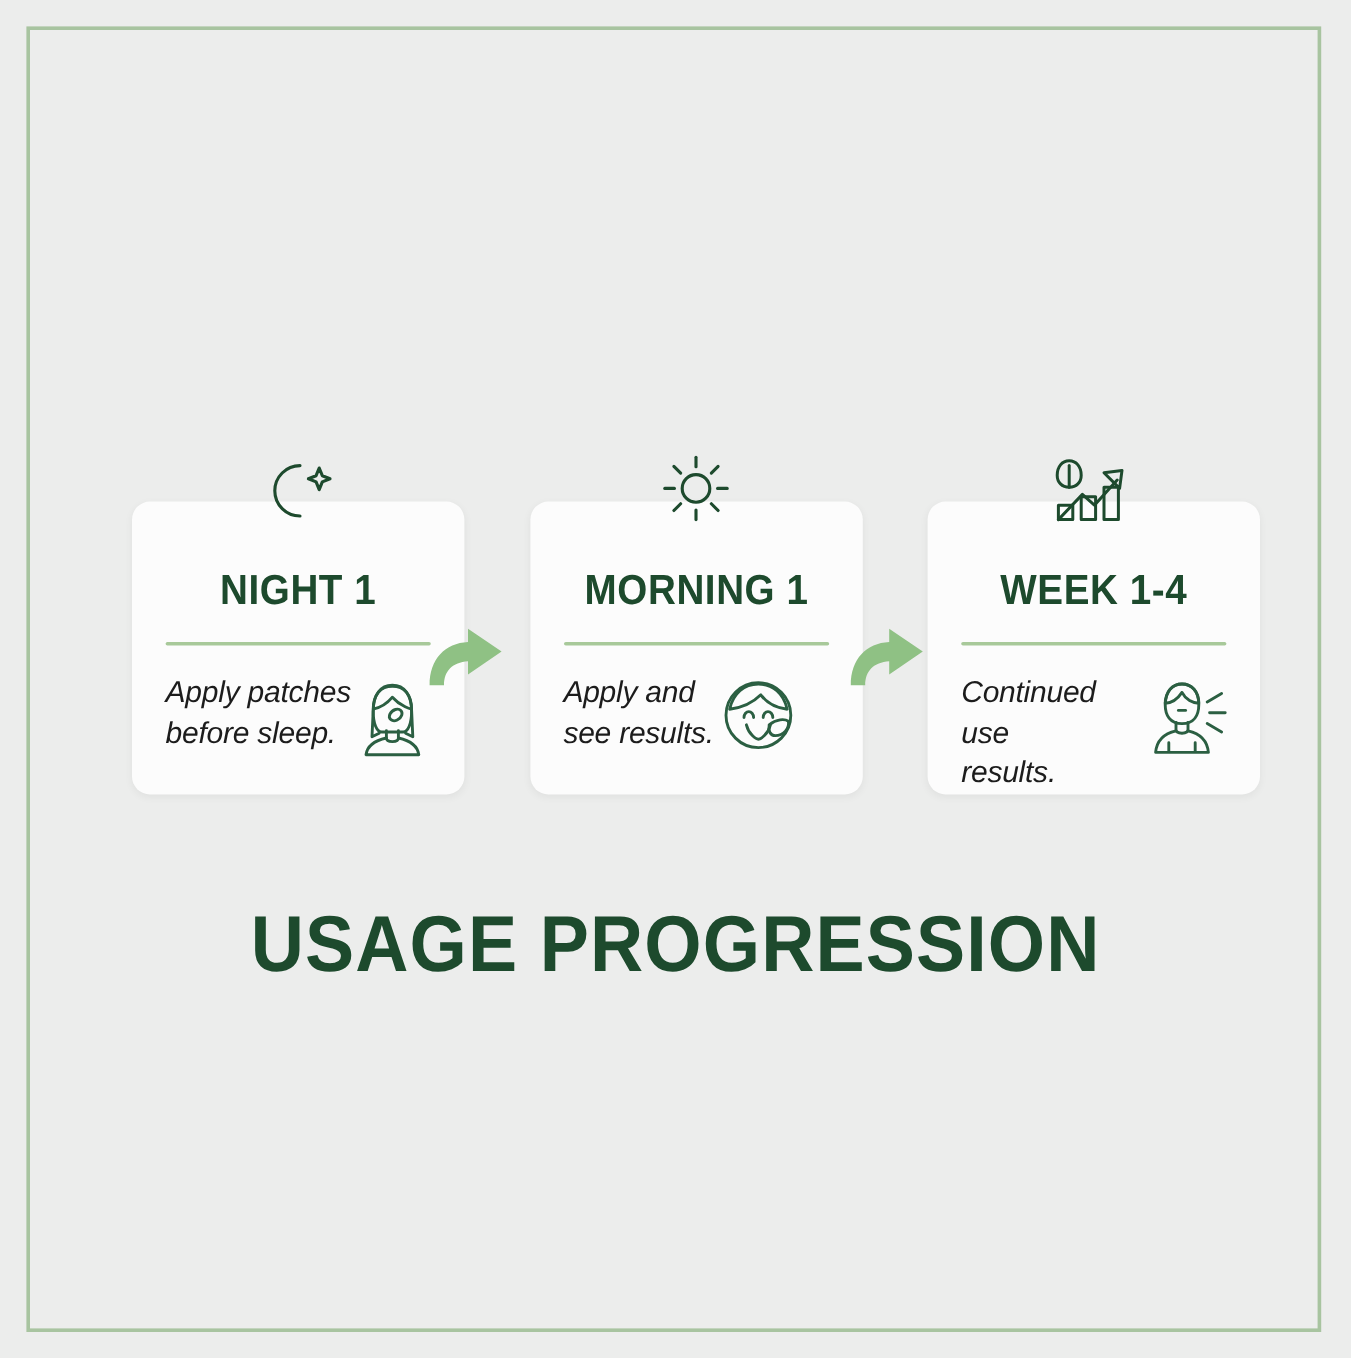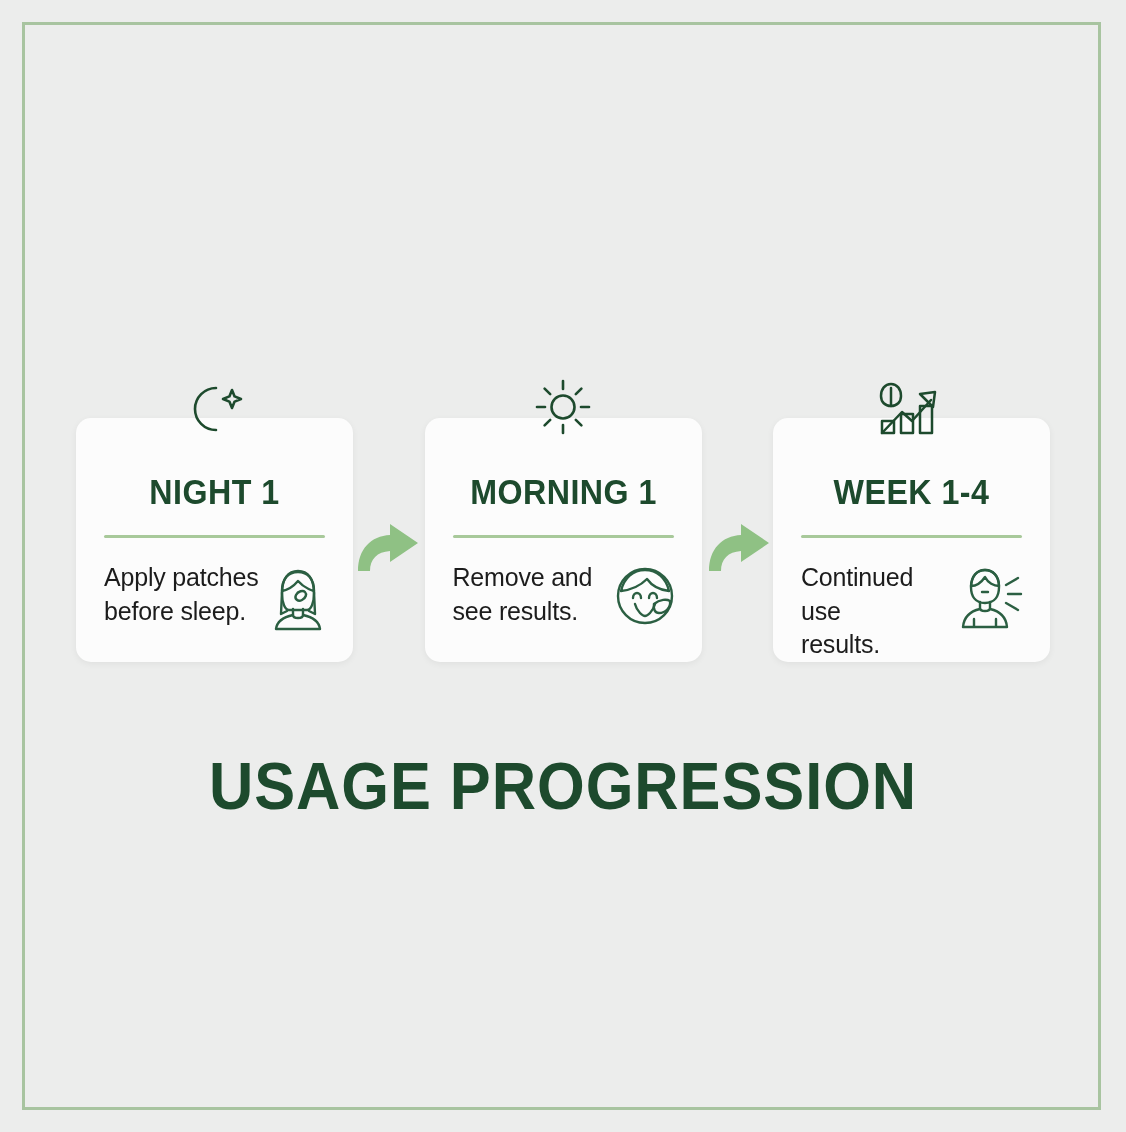--- a/index.html
+++ b/index.html
@@ -45,20 +45,21 @@
   }
 
   .step-card {
     position: relative;
     width: 277px;
     height: 244px;
     background: #fcfcfc;
     border-radius: 15px;
     box-shadow: 0 2px 7px rgba(0,0,0,0.055);
     box-sizing: border-box;
+    margin-left: 34px;
   }
 
   
   .card-top-icon {
     position: absolute;
     left: 0;
     right: 0;
     top: -42px;
     height: 62px;
     display: flex;
@@ -91,22 +92,22 @@
     border-radius: 2px;
   }
 
   .card-body {
     position: absolute;
     left: 28px;
     right: 26px;
     top: 143px;
     display: flex;
     align-items: flex-start;
-    justify-content: space-between;
     gap: 6px;
+    font-style: italic;
   }
 
   .card-text {
     font-family: "Liberation Sans", sans-serif;
     font-size: 25px;
     line-height: 1.34;
     color: #1c1c1c;
     font-weight: 400;
     white-space: pre-line;
     letter-spacing: -0.2px;
@@ -196,21 +197,21 @@
           <line x1="47.4" y1="10.6" x2="41.8" y2="16.2"></line>
           <line x1="16.2" y1="41.8" x2="10.6" y2="47.4"></line>
         </svg>
       </div>
 
       <div class="card-title">MORNING 1</div>
 
       <div class="card-divider"></div>
 
       <div class="card-body">
-        <div class="card-text">Remove and
+        <div class="card-text">Apply and
 see results.</div>
         <div class="card-figure">
           <svg width="62" height="62" viewBox="0 0 62 62" fill="none" stroke="#2b5f42" stroke-width="2.4" stroke-linecap="round" stroke-linejoin="round">
             <circle cx="31" cy="31" r="27"></circle>
             <path d="M7 26 C10 13 19 5 31 5 C43 5 52 13 55 26 C46 25 38 21 33 14 C26 21 16 25 7 26 Z"></path>
             <path d="M19 33 C19 30 21 28 23 28 C25 28 27 30 27 33"></path>
             <path d="M35 33 C35 30 37 28 39 28 C41 28 43 30 43 33"></path>
             <path d="M21 39 C23 47 29 51 31 51 C33 51 39 47 41 39"></path>
             <path d="M40 39 C46 34 53 34 56 36 C57 42 52 48 45 48 C41 48 39 44 40 39 Z"></path>
           </svg>

